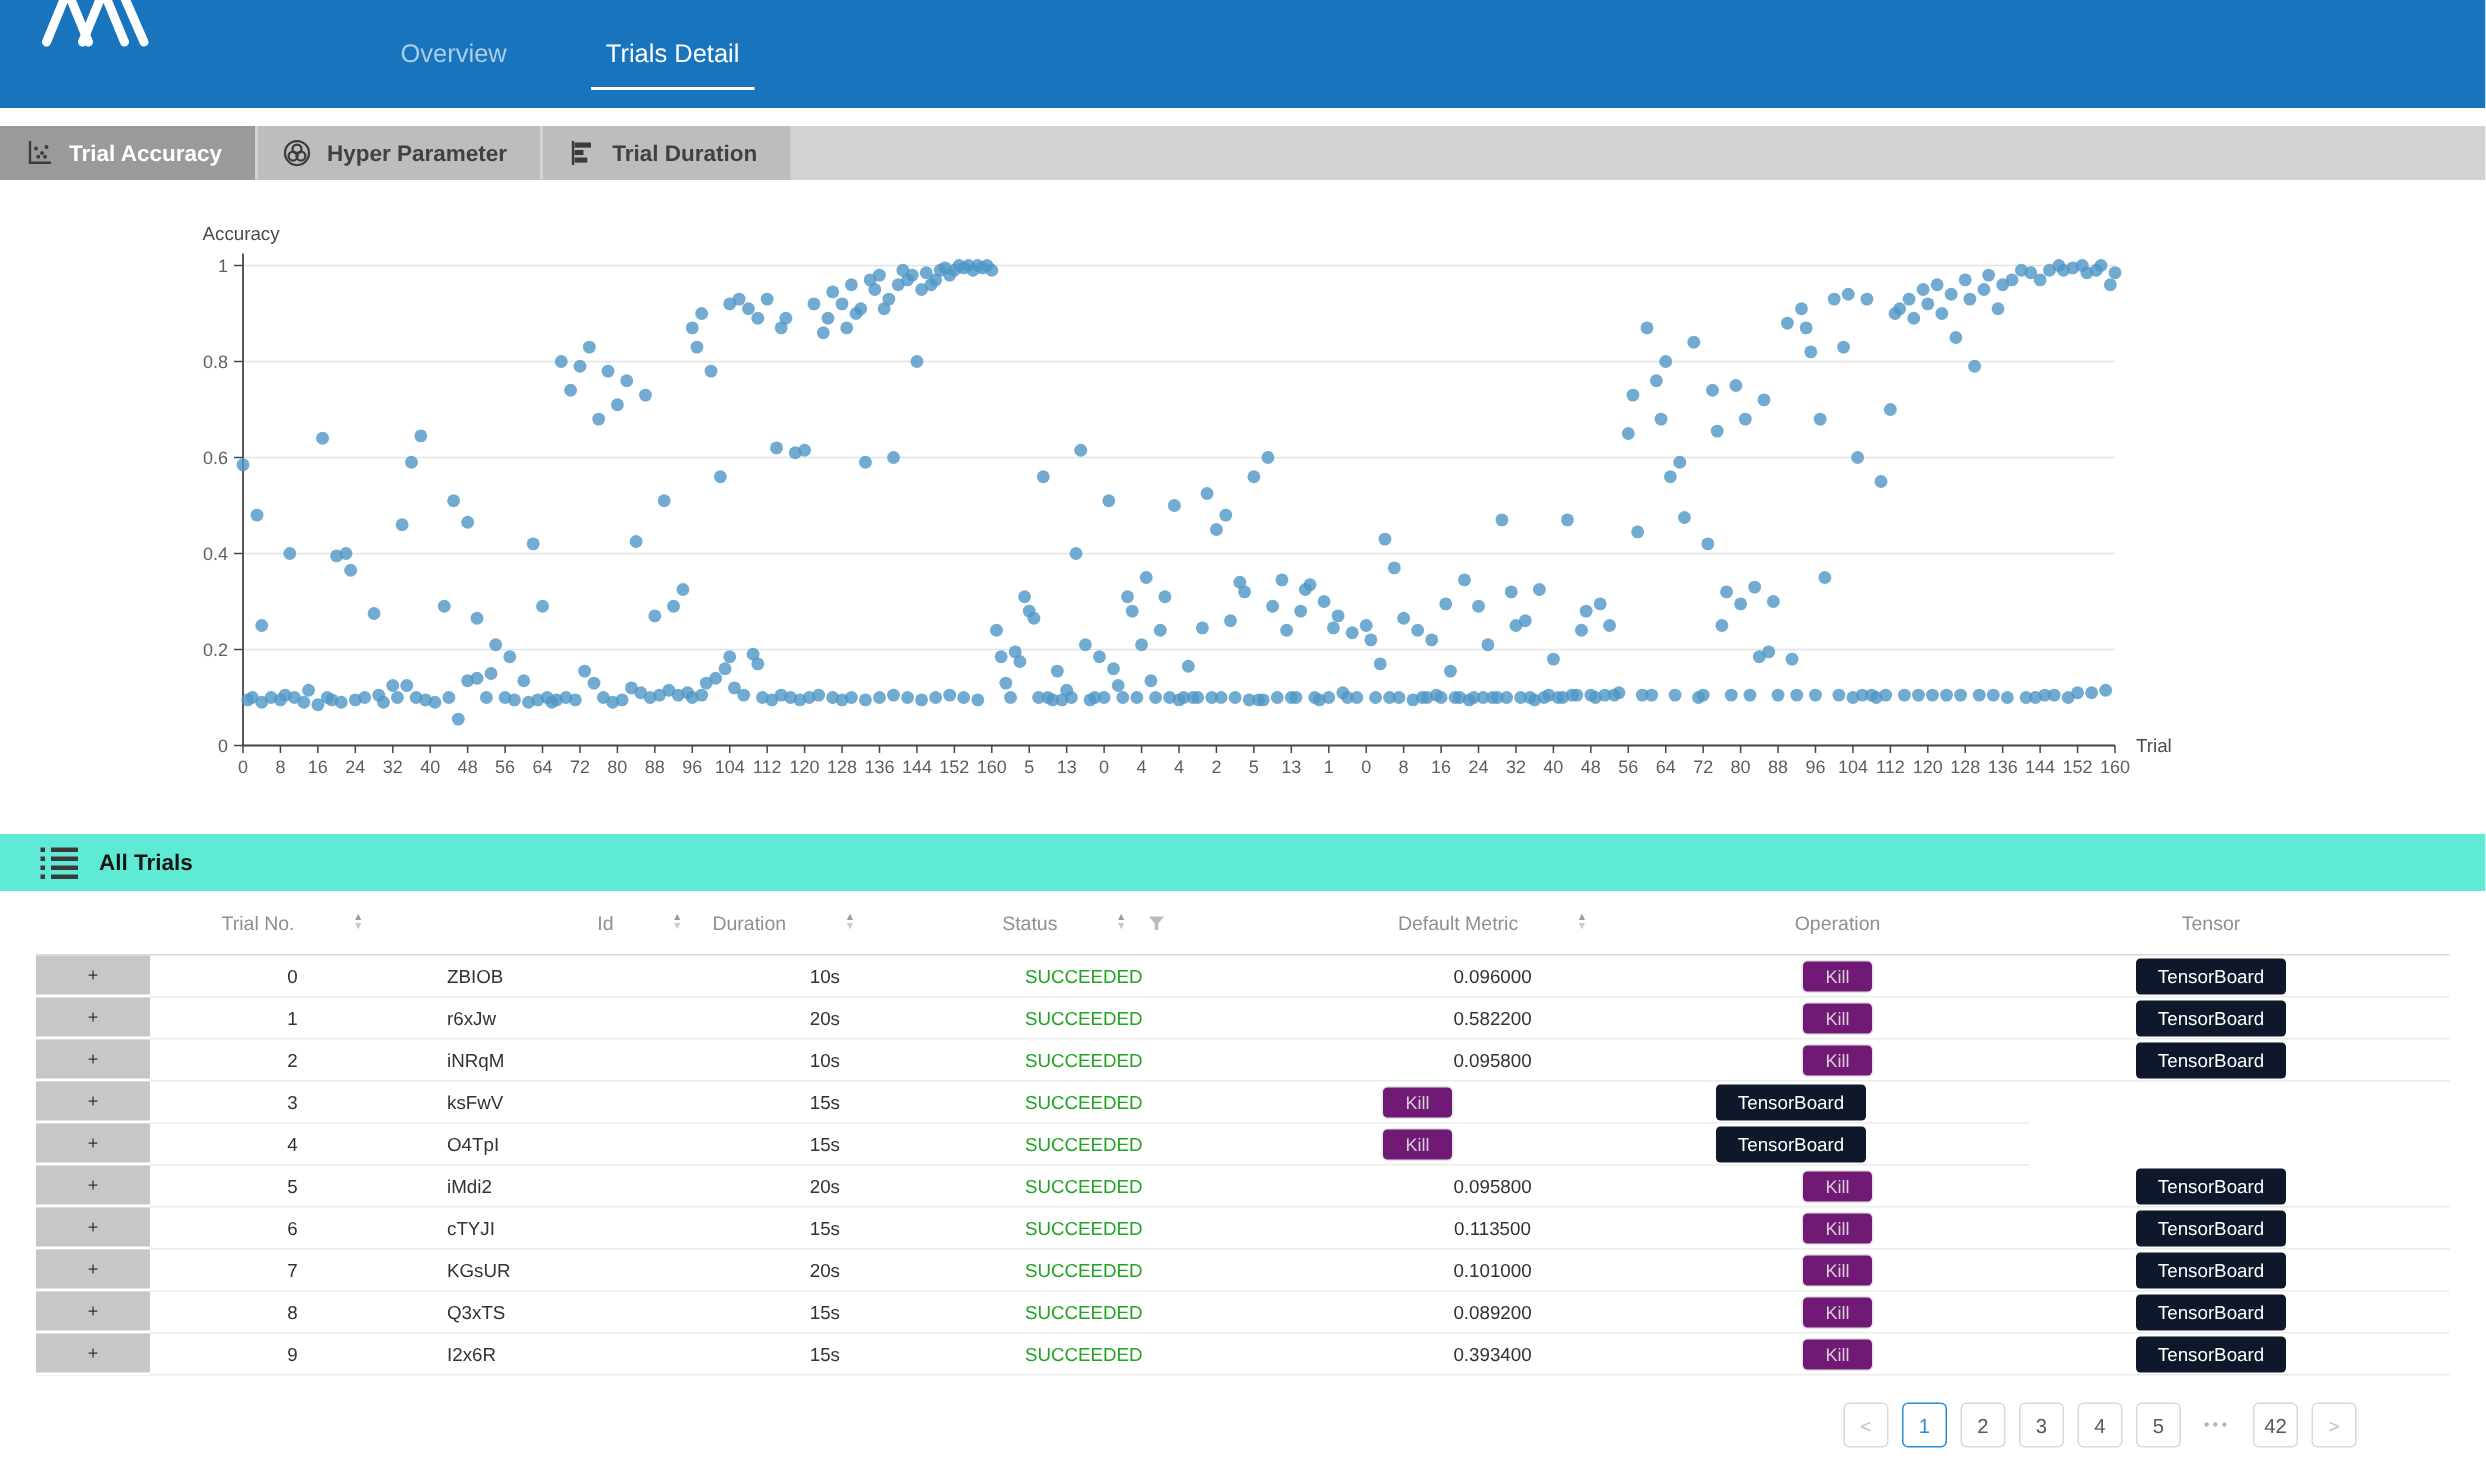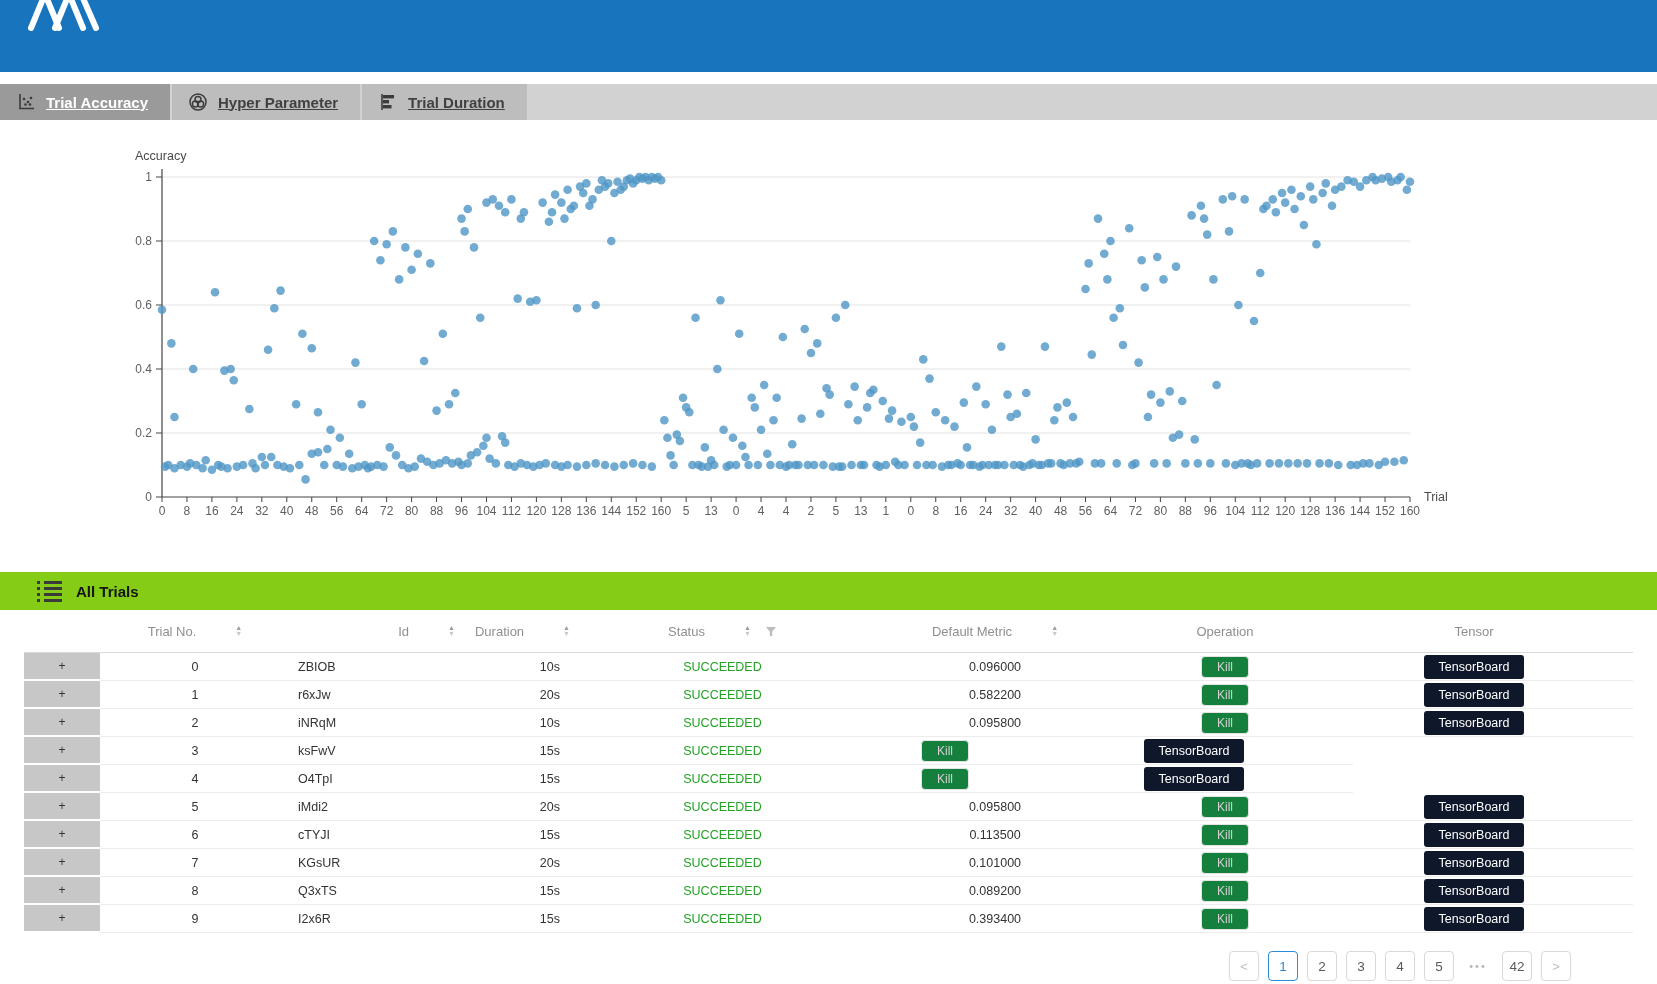--- a/index.html
+++ b/index.html
@@ -8,31 +8,31 @@
   .app-header{height:72px;background:#1874bd;display:flex;align-items:center;}
   .logo-wrap{margin-left:26px;width:185px;display:flex;flex-direction:column;gap:36px;}
   .logo-caption{color:#fff;font-size:12.5px;font-weight:bold;margin-top:2px;white-space:nowrap;}
   .top-nav{display:flex;margin-left:52px;gap:58px;align-items:center;height:100%;}
   .nav-item{font-size:17px;color:#a9cce9;cursor:pointer;position:relative;padding:6px 4px;}
   .nav-item.active{color:#fff;}
   .nav-item.active::after{content:"";position:absolute;left:-6px;right:-6px;bottom:-8px;height:2px;background:#fff;}
   
   .tabstrip{margin-top:12px;height:36px;background:#d2d2d2;display:flex;}
   .tab{display:flex;align-items:center;gap:10px;padding:0 22px 0 16px;background:#bdbdbd;
-       margin-right:2px;cursor:pointer;font-size:15px;font-weight:bold;color:#414141;text-decoration:underline;}
+       margin-right:2px;cursor:pointer;font-size:15px;font-weight:bold;color:#414141;}
   .tab.active{background:#9a9a9a;color:#fff;}
   .tab svg{flex:0 0 auto;}
   
   .chart-section{margin-top:20px;}
   #chart-svg{display:block;}
   #chart-svg text.tick{font-family:"Liberation Sans",sans-serif;font-size:12px;fill:#5f5f5f;}
   #chart-svg text.axisname{font-family:"Liberation Sans",sans-serif;font-size:12.5px;fill:#4a4a4a;}
   
-  .all-trials-bar{margin-top:40px;height:38px;background:#84cc16;display:flex;align-items:center;
-      padding-left:36px;gap:13px;}
+  .all-trials-bar{margin-top:24px;height:38px;background:#5eead4;display:flex;align-items:center;
+      padding-left:26px;gap:13px;}
   .all-trials-title{font-size:15px;font-weight:bold;color:#141414;}
   
   .table-wrap{margin:0 24px;}
   .thead{display:flex;height:42px;align-items:center;border-bottom:1px solid #d9d9d9;
       color:#8f8f8f;font-size:13px;}
   .c{box-sizing:border-box;}
   .col-expand{width:76px;}
   .col-no{width:190px;}
   .col-id{width:165px;}
   .col-dur{width:135px;}
@@ -45,21 +45,21 @@
   .sorter{display:flex;flex-direction:column;line-height:6px;font-size:7px;cursor:pointer;}
   .sorter .up{color:#9d9d9d;}
   .sorter .dn{color:#c9c9c9;}
   .hicons{display:flex;align-items:center;gap:14px;}
   .trow{display:flex;align-items:stretch;height:28px;font-size:12.5px;color:#333;}
   .trow .cell{display:flex;align-items:center;justify-content:center;border-bottom:1px solid #ececec;}
   .cell.expand{background:#c7c7c7;border-bottom:2px solid #fff;color:#333;font-size:12px;cursor:pointer;}
   .cell.id{justify-content:flex-start;padding-left:8px;}
   .cell.dur{justify-content:flex-end;padding-right:30px;}
   .cell.status{color:#22a324;}
-  .kill-btn{font-family:"Liberation Sans",sans-serif;font-size:12px;color:#d8cfd4;background:#15803d;
+  .kill-btn{font-family:"Liberation Sans",sans-serif;font-size:12px;color:#d8cfd4;background:#701a75;
       border:1px solid #e4e4e4;border-radius:4px;padding:3px 15px;cursor:default;}
   .tb-btn{font-family:"Liberation Sans",sans-serif;font-size:12.5px;color:#fff;background:#0f172a;
       border:none;border-radius:3px;padding:5px 14px;width:100px;cursor:pointer;}
   
   .pagination{display:flex;justify-content:flex-end;align-items:center;gap:9px;
       margin:18px 62px 0 0;}
   .pg{min-width:30px;height:30px;box-sizing:border-box;border:1px solid #d9d9d9;border-radius:4px;
       background:#fff;display:flex;align-items:center;justify-content:center;font-size:13.5px;
       color:#595959;cursor:pointer;}
   .pg.active{border-color:#2d8cd8;color:#2d8cd8;}
@@ -74,20 +74,24 @@
     <svg width="82" height="44" viewBox="0 0 82 44">
       <g fill="none" stroke="#ffffff" stroke-width="6" stroke-linecap="round" stroke-linejoin="round">
         <path d="M5 40 L19 6 L33 40"></path>
         <path d="M29 40 L43 6 L57 40"></path>
         <path d="M56 8 L70 40"></path>
         <path d="M62 2 Q68 1 71 6"></path>
       </g>
     </svg>
     <div class="logo-caption">Neural Network Intelligence</div>
   </div>
+  <nav class="top-nav">
+    <div class="nav-item">Overview</div>
+    <div class="nav-item active">Trials Detail</div>
+  </nav>
 </header>
 
 <div class="tabstrip">
   <div class="tab active">
     <svg width="20" height="20" viewBox="0 0 20 20">
       <path d="M4 2 V16.5 H18" fill="none" stroke="#3b3b3b" stroke-width="1.6"></path>
       <g fill="#3b3b3b">
         <circle cx="8" cy="7" r="1.3"></circle>
           <circle cx="12" cy="10" r="1.3"></circle>
           <circle cx="9.5" cy="12.5" r="1.3"></circle>

